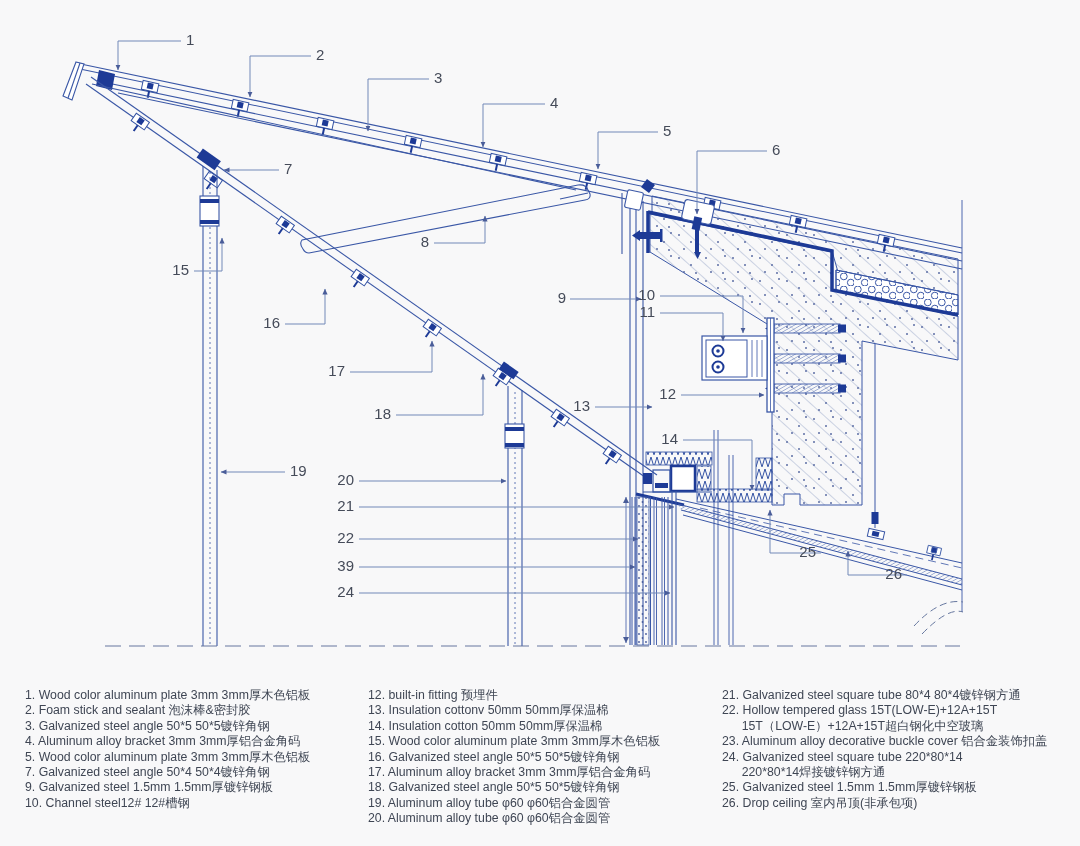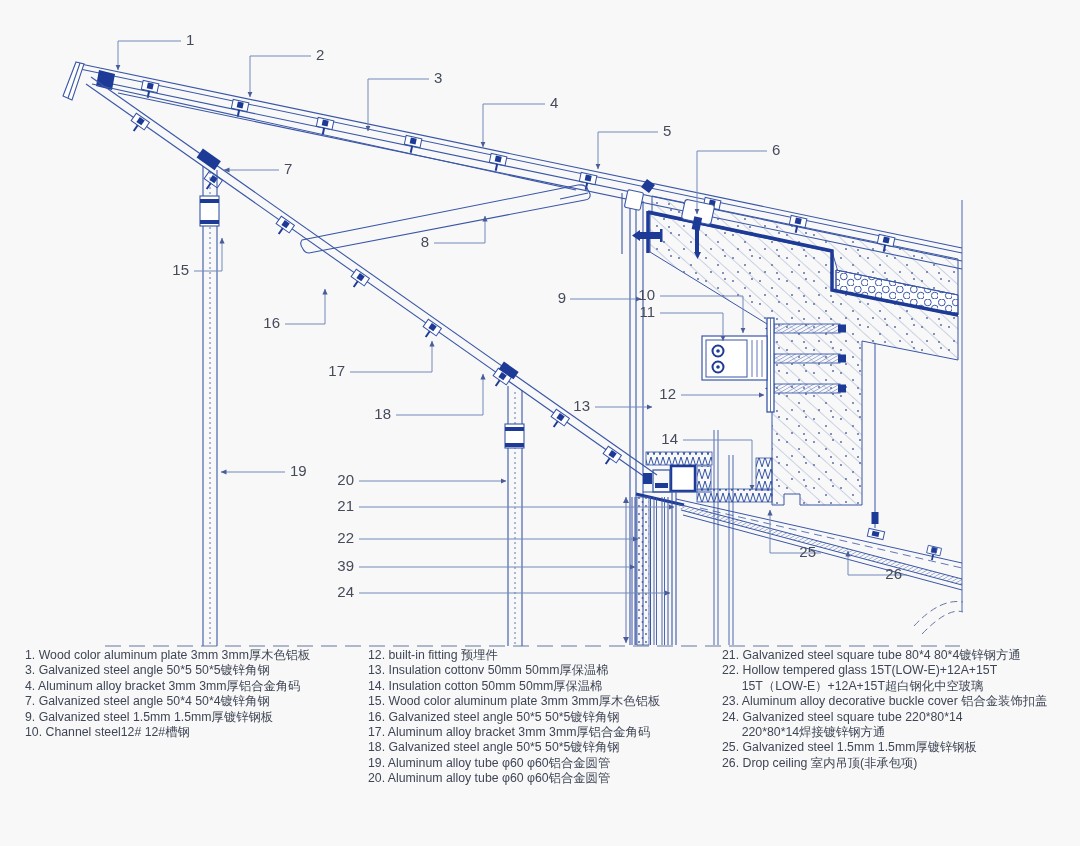--- a/index.html
+++ b/index.html
@@ -2,21 +2,21 @@
 <html><head>
 <meta charset="utf-8">
 <style>
   html,body{margin:0;padding:0;background:#f8f8f9;}
   #stage{position:relative;width:1080px;height:846px;background:#f8f8f9;overflow:hidden;
          font-family:"Liberation Sans","DejaVu Sans",sans-serif;}
   #draw{position:absolute;left:0;top:0;}
   .co{position:absolute;width:26px;font-size:15px;line-height:16px;color:#454b59;}
   .co.l{text-align:left}
   .co.r{text-align:right}
-  .legend-col{position:absolute;top:648px;font-size:12.3px;line-height:15.4px;color:#3f4654;}
+  .legend-col{position:absolute;top:688px;font-size:12.3px;line-height:15.4px;color:#3f4654;}
   .legend-item{white-space:pre-line;padding-left:1.6em;text-indent:-1.6em;}
   #lc1{left:25px;width:340px}
   #lc2{left:368px;width:350px}
   #lc3{left:722px;width:355px}
 </style>
 </head>
 <body>
 
 <div id="stage">
 
@@ -298,22 +298,24 @@
 <div class="co r" style="left:328px;top:472px">20</div>
 <div class="co r" style="left:328px;top:498px">21</div>
 <div class="co r" style="left:328px;top:530px">22</div>
 <div class="co r" style="left:328px;top:558px">39</div>
 <div class="co r" style="left:328px;top:584px">24</div>
 <div class="co r" style="left:790px;top:544px">25</div>
 <div class="co r" style="left:876px;top:566px">26</div>
 
 <div id="lc1" class="legend-col">
   <div class="legend-item">1. Wood color aluminum plate 3mm  3mm厚木色铝板</div>
+  <div class="legend-item">2. Foam stick and sealant  泡沫棒&amp;密封胶</div>
   <div class="legend-item">3. Galvanized steel angle 50*5  50*5镀锌角钢</div>
   <div class="legend-item">4. Aluminum alloy bracket 3mm  3mm厚铝合金角码</div>
+  <div class="legend-item">5. Wood color aluminum plate 3mm  3mm厚木色铝板</div>
   <div class="legend-item">7. Galvanized steel angle 50*4  50*4镀锌角钢</div>
   <div class="legend-item">9. Galvanized steel 1.5mm  1.5mm厚镀锌钢板</div>
   <div class="legend-item">10. Channel steel12#  12#槽钢</div>
 </div>
 <div id="lc2" class="legend-col">
   <div class="legend-item">12. built-in fitting  预埋件</div>
   <div class="legend-item">13. Insulation cottonv 50mm  50mm厚保温棉</div>
   <div class="legend-item">14. Insulation cotton 50mm  50mm厚保温棉</div>
   <div class="legend-item">15. Wood color aluminum plate 3mm  3mm厚木色铝板</div>
   <div class="legend-item">16. Galvanized steel angle 50*5  50*5镀锌角钢</div>

